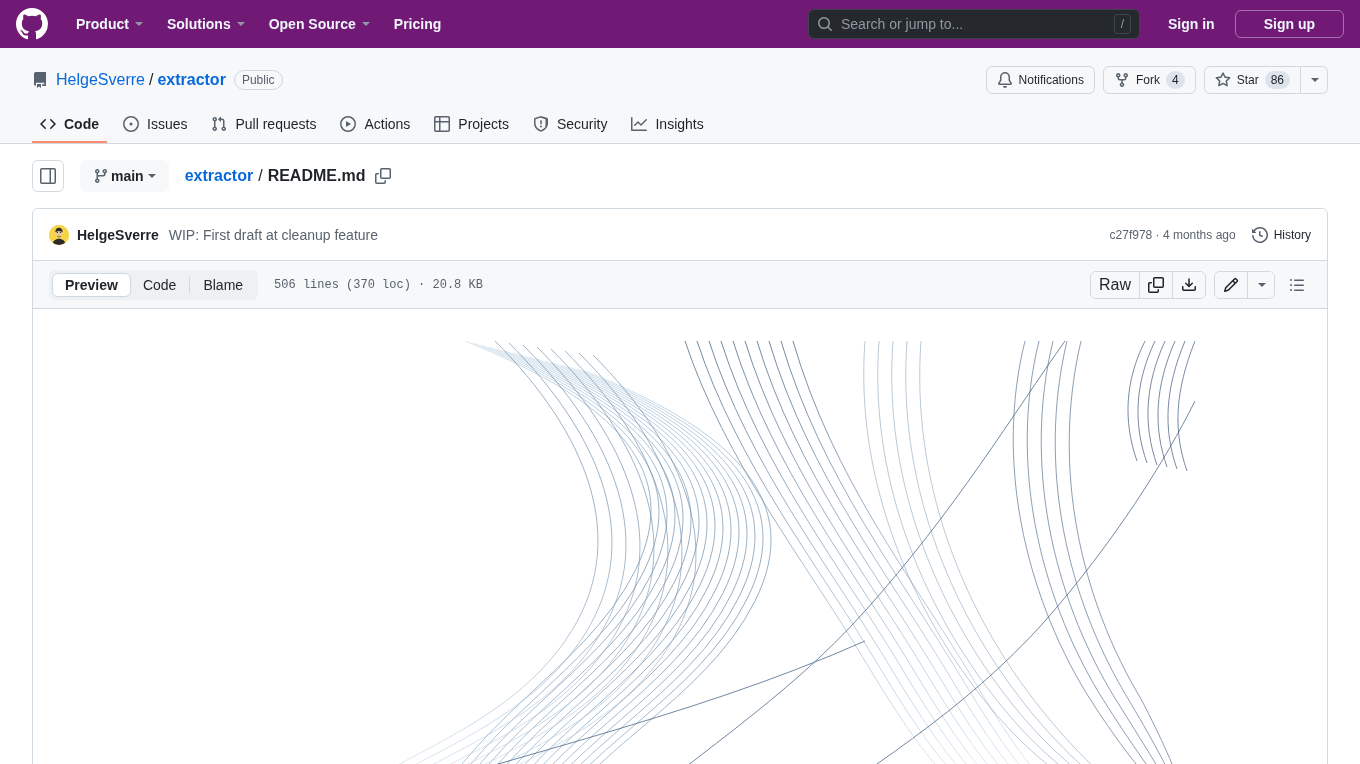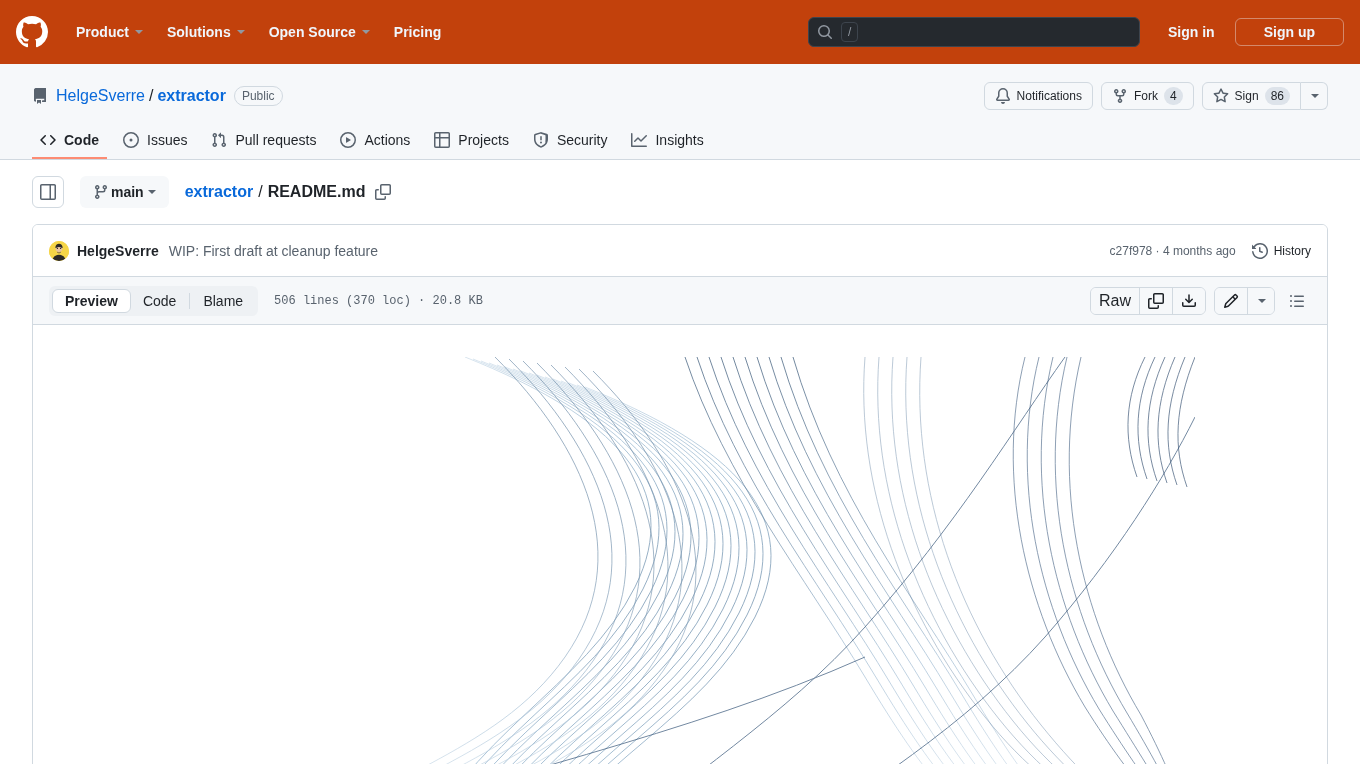--- a/index.html
+++ b/index.html
@@ -7,22 +7,22 @@
     margin: 0; padding: 0;
     width: 1360px; height: 764px;
     overflow: hidden;
     background: #ffffff;
     font-family: "Liberation Sans", sans-serif;
     -webkit-font-smoothing: antialiased;
   }
 
   
   .gh-header {
-    height: 64px;
-    background: #c2410c;
+    height: 48px;
+    background: #701a75;
     display: flex;
     align-items: center;
     padding: 0 16px;
     position: relative;
   }
   .gh-logo {
     width: 32px; height: 32px;
     margin-left: 0px;
     margin-right: 16px;
     flex: none;
@@ -436,20 +436,21 @@
     </div>
   </div>
 
   <div class="gh-header-right">
     <div class="gh-search">
       <span class="s-icon">
         <svg viewBox="0 0 16 16" width="16" height="16" fill="currentColor" aria-hidden="true">
           <path d="M10.68 11.74a6 6 0 0 1-7.922-8.982 6 6 0 0 1 8.982 7.922l3.04 3.04a.749.749 0 0 1-.326 1.275.749.749 0 0 1-.734-.215ZM11.5 7a4.499 4.499 0 1 0-8.997 0A4.499 4.499 0 0 0 11.5 7Z"></path>
         </svg>
       </span>
+      <span class="s-ph">Search or jump to...</span>
       <span class="slash-key">/</span>
     </div>
     <div class="signin-link">Sign in</div>
     <div class="signup-btn">Sign up</div>
   </div>
 </div>
 
 <div class="repo-header">
   <div class="repo-title-row">
     <span class="repo-icon">
@@ -485,21 +486,21 @@
         <span class="cnt">4</span>
       </div>
 
       <div class="btn-group">
         <div class="btn">
           <span style="display:flex;color:#59636e">
             <svg viewBox="0 0 16 16" width="16" height="16" fill="currentColor" aria-hidden="true">
               <path d="M8 .25a.75.75 0 0 1 .673.418l1.882 3.815 4.21.612a.75.75 0 0 1 .416 1.279l-3.046 2.97.719 4.192a.751.751 0 0 1-1.088.791L8 12.347l-3.766 1.98a.75.75 0 0 1-1.088-.79l.72-4.194L.818 6.374a.75.75 0 0 1 .416-1.28l4.21-.611L7.327.668A.75.75 0 0 1 8 .25Zm0 2.445L6.615 5.5a.75.75 0 0 1-.564.41l-3.097.45 2.24 2.184a.75.75 0 0 1 .216.664l-.528 3.084 2.769-1.456a.75.75 0 0 1 .698 0l2.77 1.456-.53-3.084a.75.75 0 0 1 .216-.664l2.24-2.183-3.096-.45a.75.75 0 0 1-.564-.41L8 2.694Z"></path>
             </svg>
           </span>
-          <span>Sign</span>
+          <span>Star</span>
           <span class="cnt">86</span>
         </div>
         <div class="btn">
           <span class="caret-down" style="border-top-color:#59636e"></span>
         </div>
       </div>
     </div>
   </div>
 
   <div class="repo-tabs">

